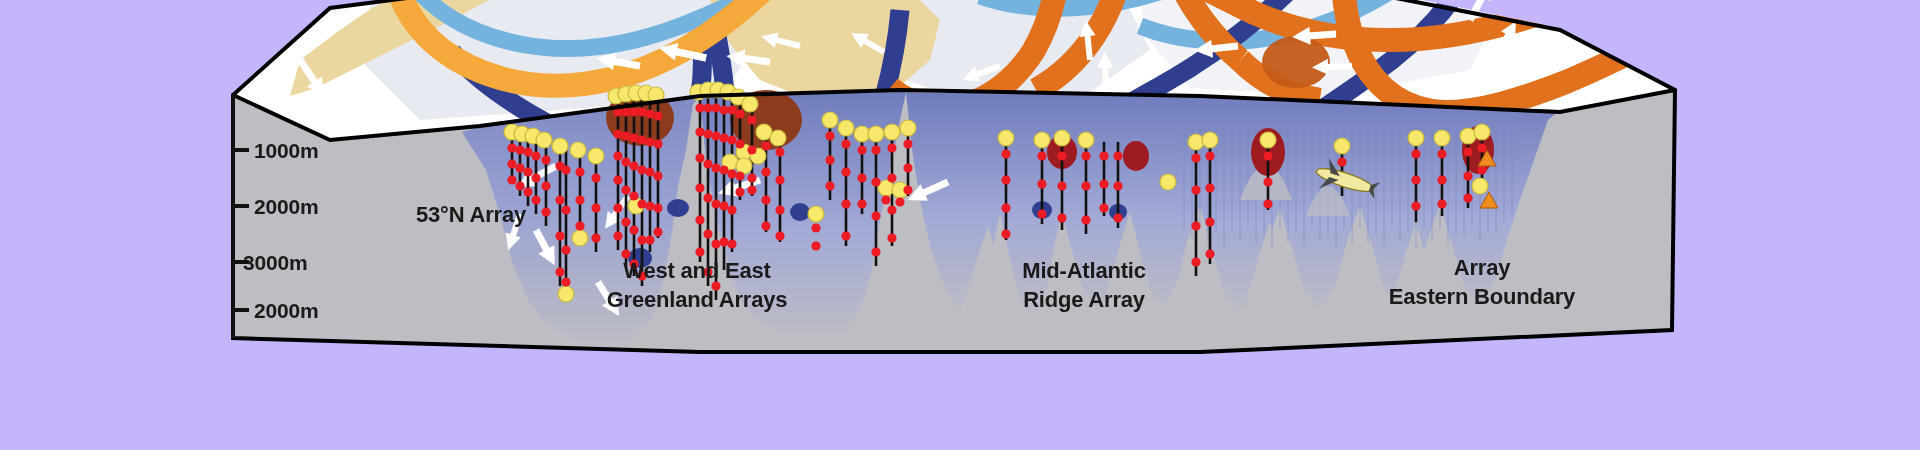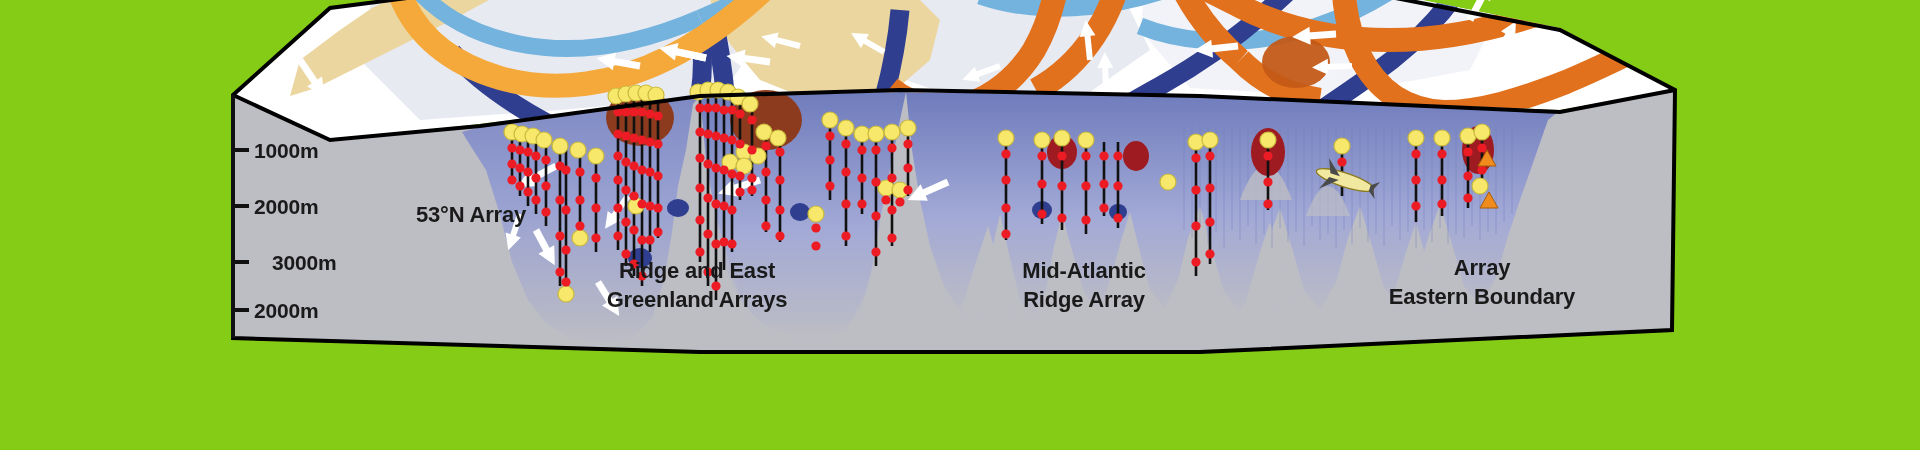--- a/index.html
+++ b/index.html
@@ -1,18 +1,18 @@
 <!DOCTYPE html>
 <html><head>
 <meta charset="utf-8">
 <style>
   html,body{margin:0;padding:0;background:#ffffff;}
   body{width:1920px;height:450px;overflow:hidden;
        font-family:"Liberation Sans", sans-serif;}
-  #stage{position:relative;width:1920px;height:450px;background:#84cc16;}
+  #stage{position:relative;width:1920px;height:450px;background:#c4b5fd;}
   #stage svg.layer{position:absolute;left:0;top:0;width:1920px;height:450px;}
   .lbl{position:absolute;font-weight:bold;color:#1a1a1a;
        letter-spacing:-0.2px;white-space:nowrap;text-align:center;}
   .depth-lbl{font-size:21px;line-height:21px;}
   .array-lbl{font-size:22px;line-height:25px;}
   .array-lbl.two-line{line-height:29px;}
 </style>
 </head>
 <body>
 
@@ -614,27 +614,27 @@
     <g stroke="#111111" stroke-width="4">
       <line x1="233" y1="150" x2="249" y2="150"></line>
       <line x1="233" y1="206" x2="249" y2="206"></line>
       <line x1="233" y1="262" x2="249" y2="262"></line>
       <line x1="233" y1="310" x2="249" y2="310"></line>
     </g>
   </svg>
 
   <div class="lbl depth-lbl" style="left:254px;top:140px;">1000m</div>
   <div class="lbl depth-lbl" style="left:254px;top:196px;">2000m</div>
-  <div class="lbl depth-lbl" style="left:272px;top:252px;">3000m</div>
+  <div class="lbl depth-lbl" style="left:243px;top:252px;">3000m</div>
   <div class="lbl depth-lbl" style="left:254px;top:300px;">2000m</div>
 
   <div class="lbl array-lbl" style="left:416px;top:202px;width:110px;">53°N Array</div>
 
   <div class="lbl array-lbl two-line" style="left:602px;top:256px;width:190px;">
-    <div>Ridge and East</div>
+    <div>West and East</div>
     <div>Greenland Arrays</div>
   </div>
 
   <div class="lbl array-lbl two-line" style="left:994px;top:256px;width:180px;text-align:center;">
     <div>Mid-Atlantic</div>
     <div>Ridge Array</div>
   </div>
 
   <div class="lbl array-lbl two-line" style="left:1382px;top:253px;width:200px;">
     <div>Array</div>

